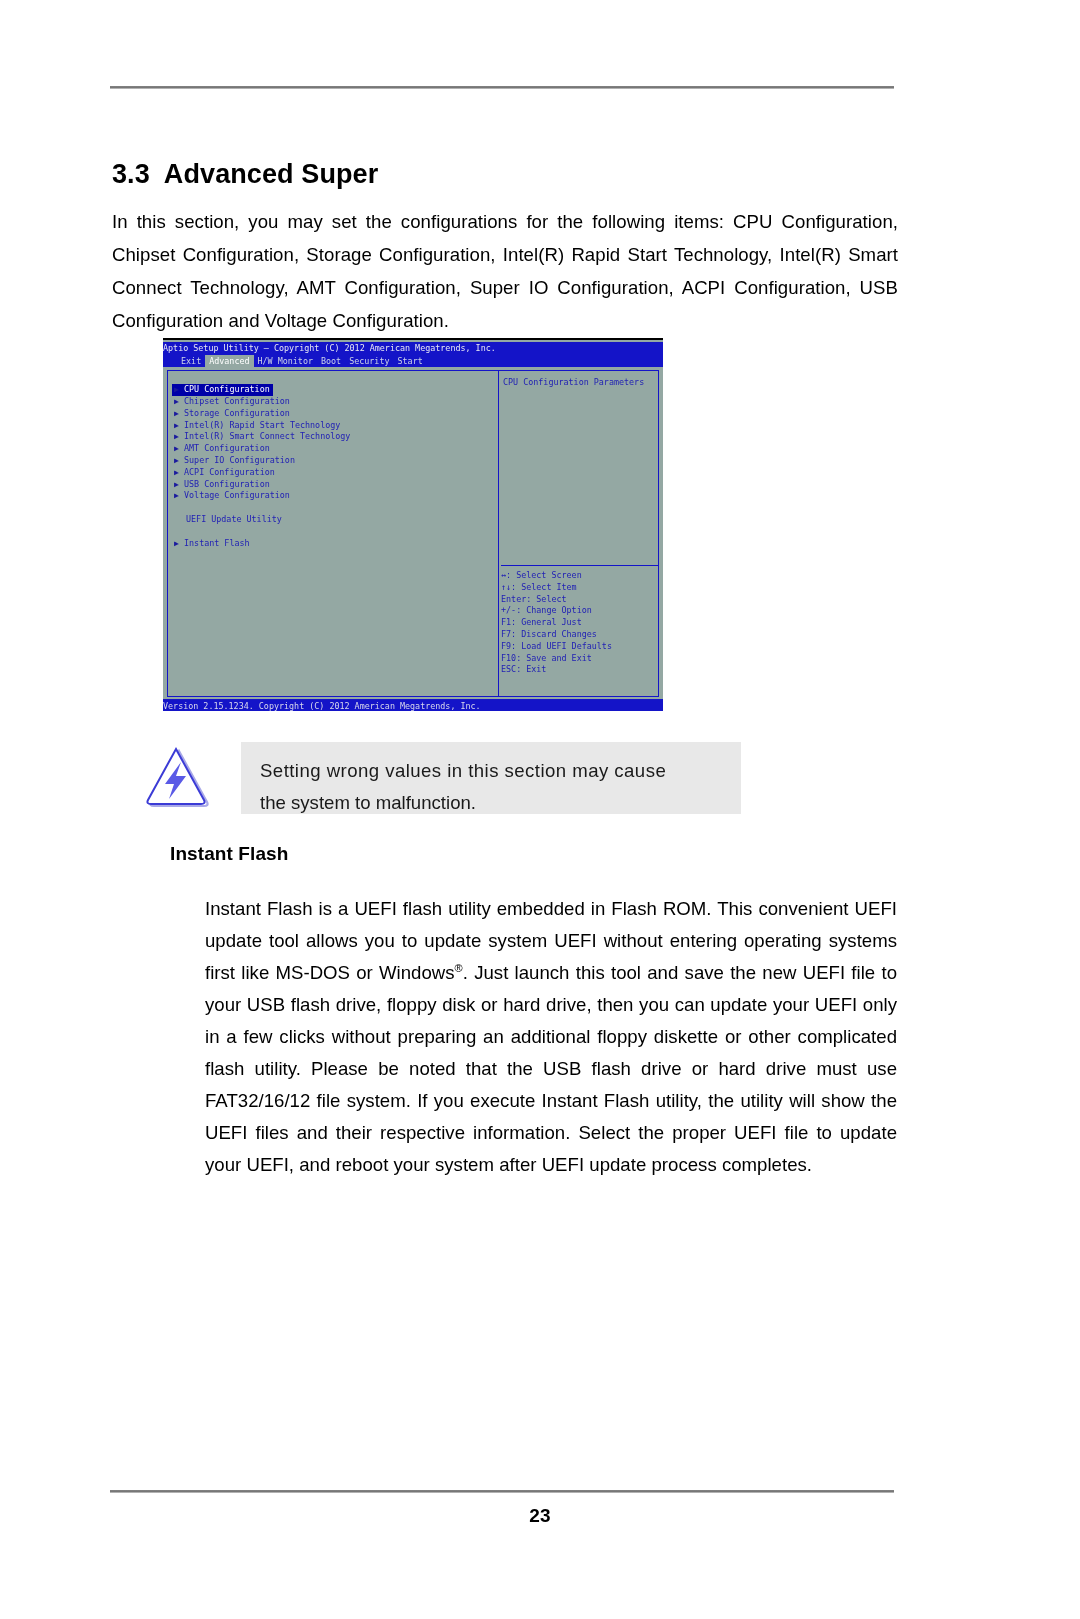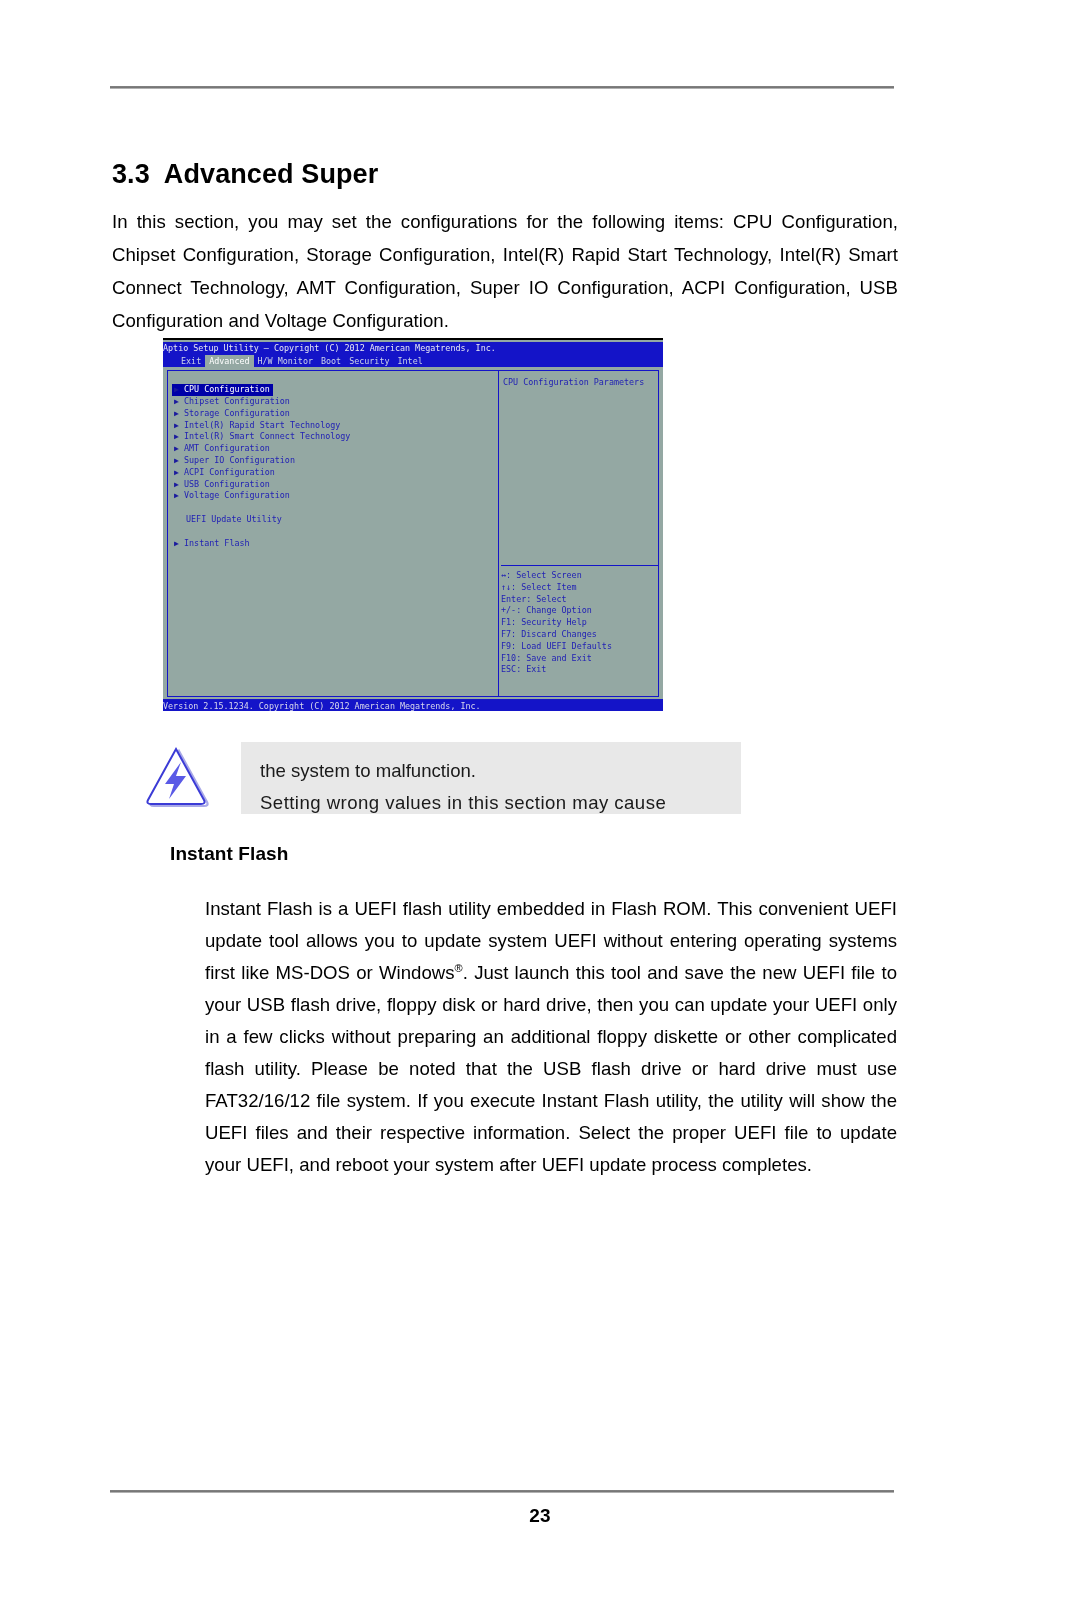--- a/index.html
+++ b/index.html
@@ -262,35 +262,35 @@
   <h1 class="sec-heading">
     <span class="num">3.3</span><span>Advanced Super</span>
   </h1>
 
   <p class="intro">In this section, you may set the configurations for the following items: CPU Configuration, Chipset Configuration, Storage Configuration, Intel(R) Rapid Start Technology, Intel(R) Smart Connect Technology, AMT Configuration, Super IO Configuration, ACPI Configuration, USB Configuration and Voltage Configuration.</p>
 
   <div class="bios">
 
     <div class="bios-titlebar">Aptio Setup Utility – Copyright (C) 2012 American Megatrends, Inc.</div>
 
-    <div class="bios-tabs" id="bios-tabs"><span class="tab">Exit</span><span class="tab active">Advanced</span><span class="tab">H/W Monitor</span><span class="tab">Boot</span><span class="tab">Security</span><span class="tab">Intel</span></div>
+    <div class="bios-tabs" id="bios-tabs"><span class="tab">Exit</span><span class="tab active">Advanced</span><span class="tab">H/W Monitor</span><span class="tab">Boot</span><span class="tab">Security</span><span class="tab">Start</span></div>
 
     <div class="bios-body">
 
       <div class="bios-left" id="bios-menu"><div class="menu-item sel"><span class="arrow">▶</span><span>CPU Configuration</span></div><div class="menu-item"><span class="arrow">▶</span><span>Chipset Configuration</span></div><div class="menu-item"><span class="arrow">▶</span><span>Storage Configuration</span></div><div class="menu-item"><span class="arrow">▶</span><span>Intel(R) Rapid Start Technology</span></div><div class="menu-item"><span class="arrow">▶</span><span>Intel(R) Smart Connect Technology</span></div><div class="menu-item"><span class="arrow">▶</span><span>AMT Configuration</span></div><div class="menu-item"><span class="arrow">▶</span><span>Super IO Configuration</span></div><div class="menu-item"><span class="arrow">▶</span><span>ACPI Configuration</span></div><div class="menu-item"><span class="arrow">▶</span><span>USB Configuration</span></div><div class="menu-item"><span class="arrow">▶</span><span>Voltage Configuration</span></div><div class="menu-gap"></div><div class="menu-item noarrow">UEFI Update Utility</div><div class="menu-gap"></div><div class="menu-item"><span class="arrow">▶</span><span>Instant Flash</span></div></div>
 
       <div class="bios-right">
         <div class="help-text">CPU Configuration Parameters</div>
         <div class="help-sep"></div>
         <div class="hotkeys" id="bios-hotkeys">
             <div class="hotkey">↔: Select Screen</div>
             <div class="hotkey">↑↓: Select Item</div>
             <div class="hotkey">Enter: Select</div>
             <div class="hotkey">+/-: Change Option</div>
-            <div class="hotkey">F1: Security Help</div>
+            <div class="hotkey">F1: General Just</div>
             <div class="hotkey">F7: Discard Changes</div>
             <div class="hotkey">F9: Load UEFI Defaults</div>
             <div class="hotkey">F10: Save and Exit</div>
             <div class="hotkey">ESC: Exit</div>
           </div>
       </div>
 
     </div>
 
     <div class="bios-footer">Version 2.15.1234. Copyright (C) 2012 American Megatrends, Inc.</div>
@@ -298,22 +298,22 @@
 
   <div class="note-wrap">
     <div class="note-icon">
       <svg width="74" height="70" viewBox="0 0 74 70">
         <path d="M34 7 L62 58 Q64 62 59 62 L9 62 Q4 62 6 58 Z" fill="#ffffff" stroke="#a9a9e8" stroke-width="2.2"></path>
         <path d="M31 5 L59 56 Q61 60 56 60 L6 60 Q1 60 3 56 Z" fill="#ffffff" stroke="#3b3bd6" stroke-width="2"></path>
         <path d="M36 18 L20 40 L29 40 L24 55 L41 32 L31 32 Z" fill="#5a5ae6"></path>
       </svg>
     </div>
     <div class="note-box">
+      <div class="note-line l1">Setting wrong values in this section may cause</div>
       <div class="note-line">the system to malfunction.</div>
-      <div class="note-line l1">Setting wrong values in this section may cause</div>
     </div>
   </div>
 
   <div class="if-title">Instant Flash</div>
 
   <p class="if-body">
     <span>Instant Flash is a UEFI flash utility embedded in Flash ROM. This convenient UEFI update tool allows you to update system UEFI without entering operating systems first like MS-DOS or Windows</span><sup>®</sup><span>. Just launch this tool and save the new UEFI file to your USB flash drive, floppy disk or hard drive, then you can update your UEFI only in a few clicks without preparing an additional floppy diskette or other complicated flash utility. Please be noted that the USB flash drive or hard drive must use FAT32/16/12 file system. If you execute Instant Flash utility, the utility will show the UEFI files and their respective information. Select the proper UEFI file to update your UEFI, and reboot your system after UEFI update process completes.</span>
   </p>
 
   <div class="rule rule-bottom"></div>

